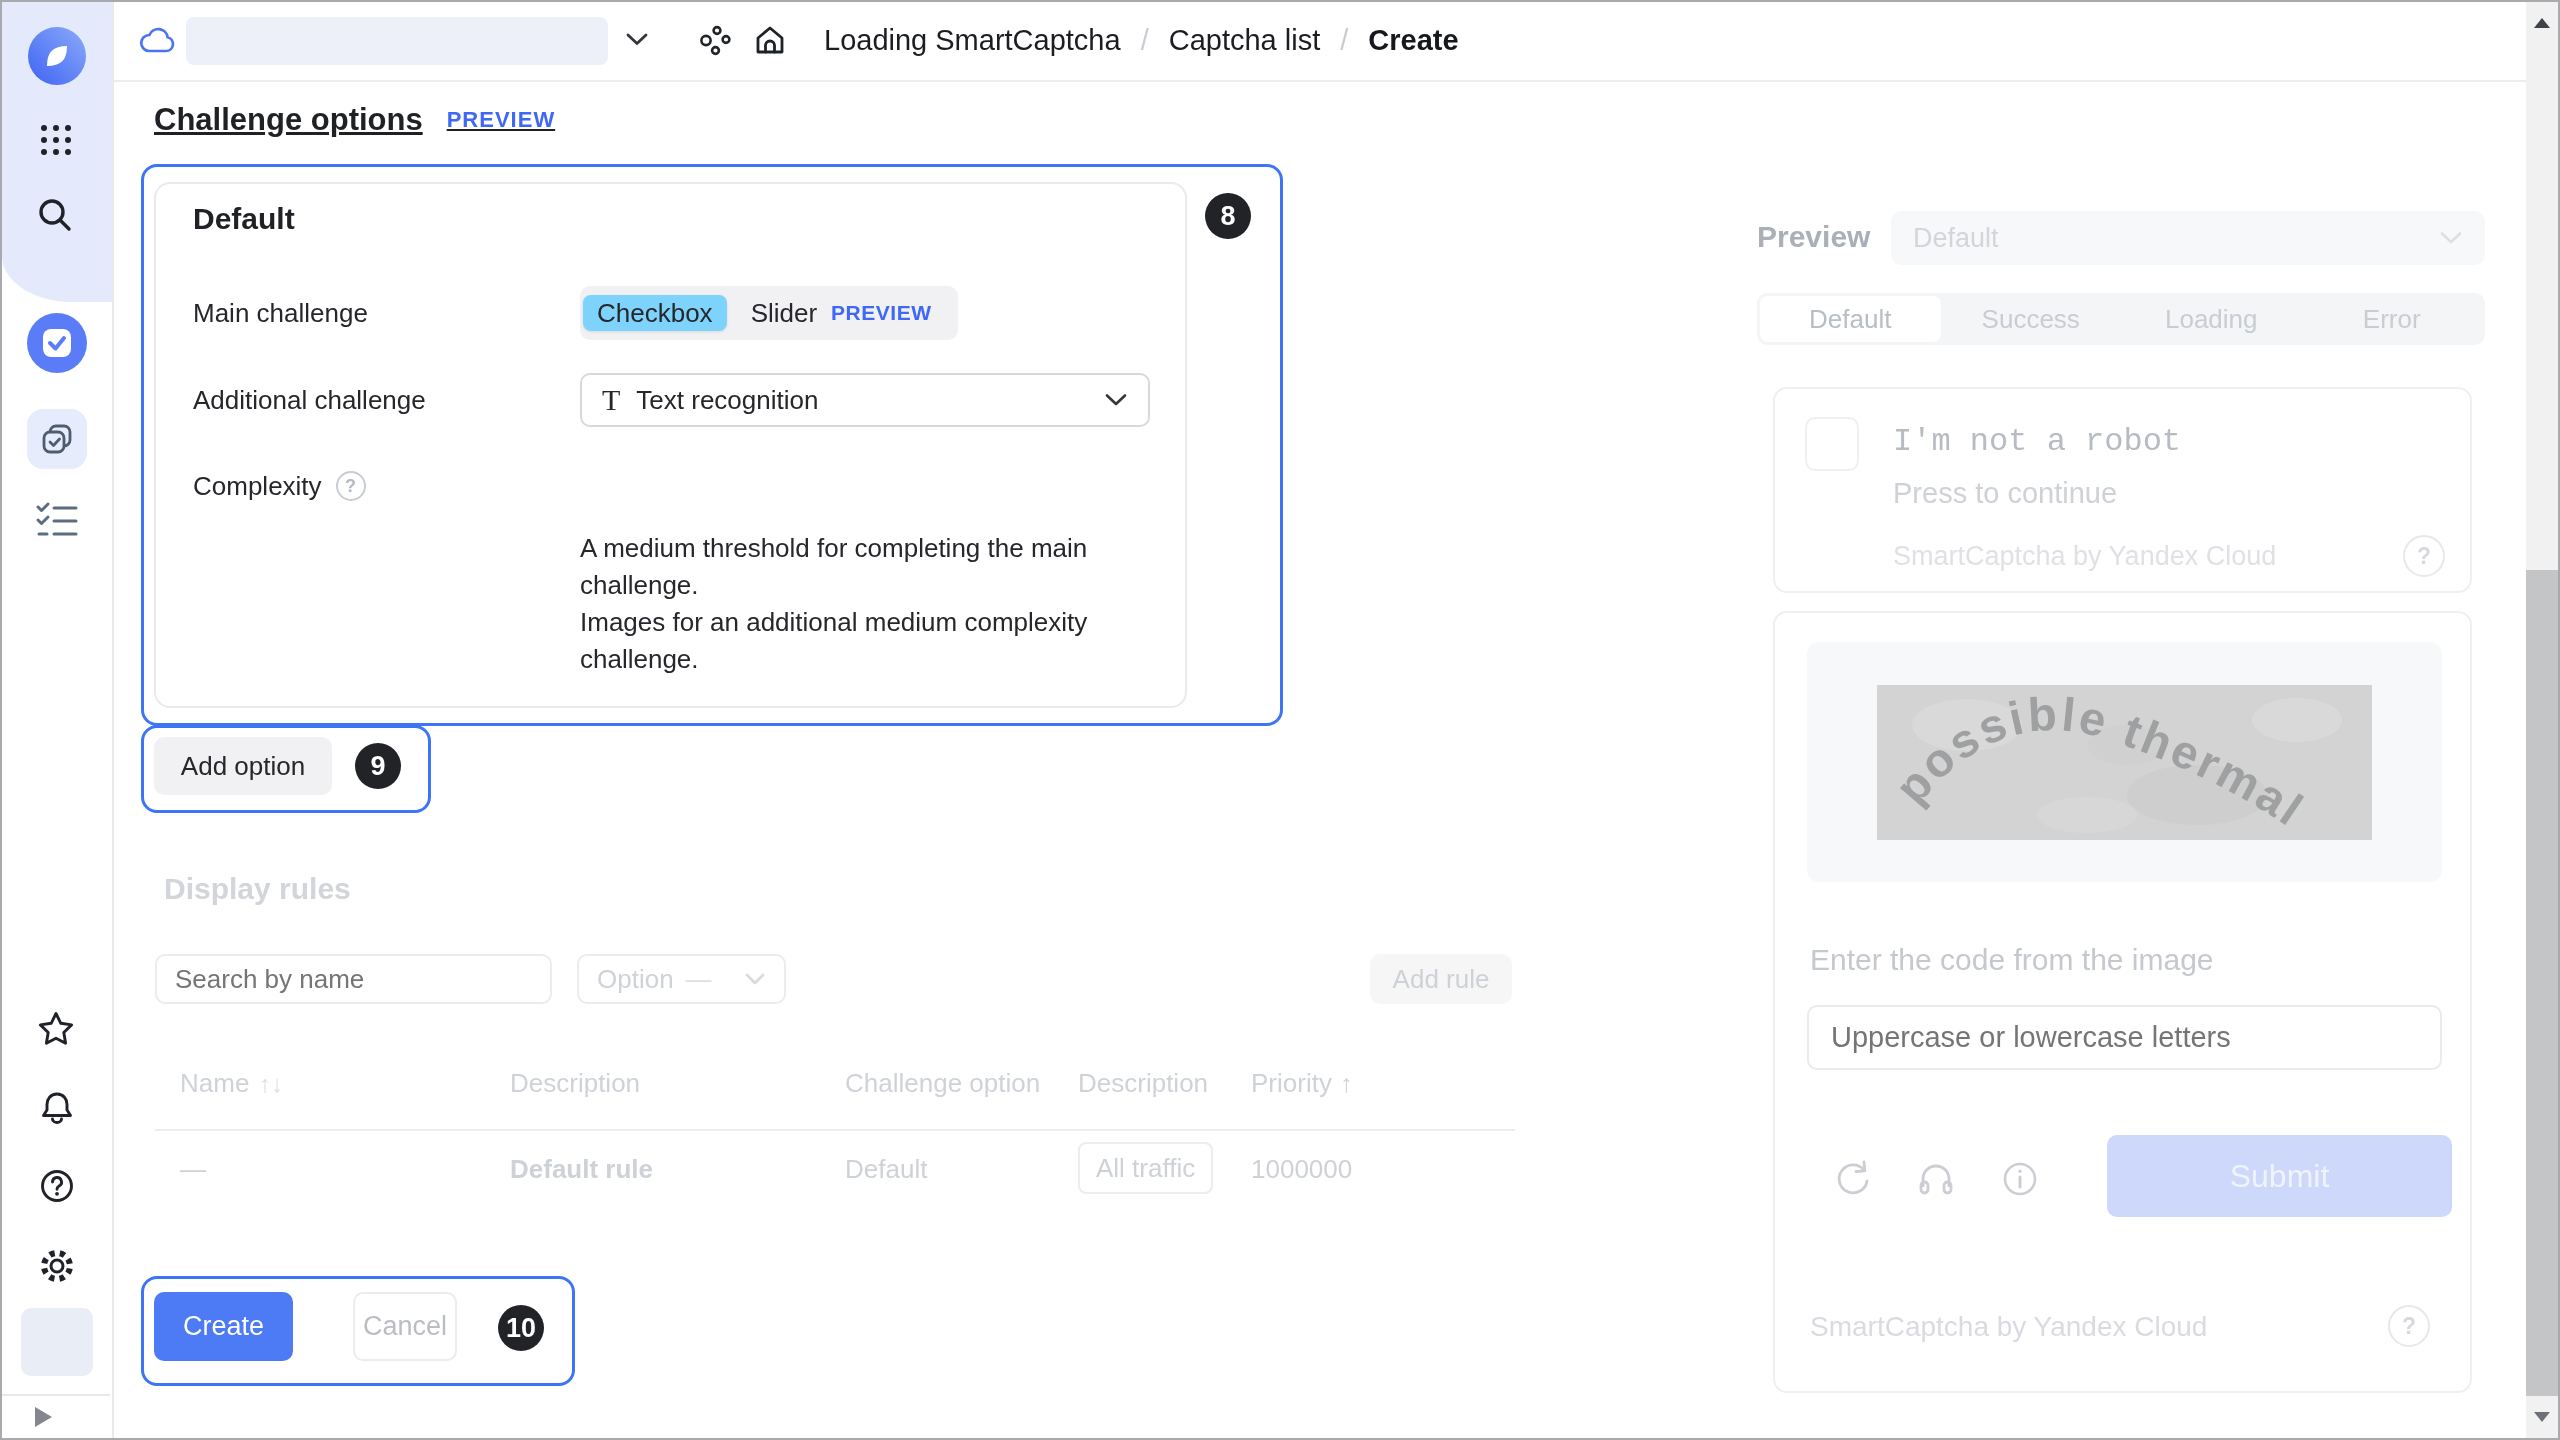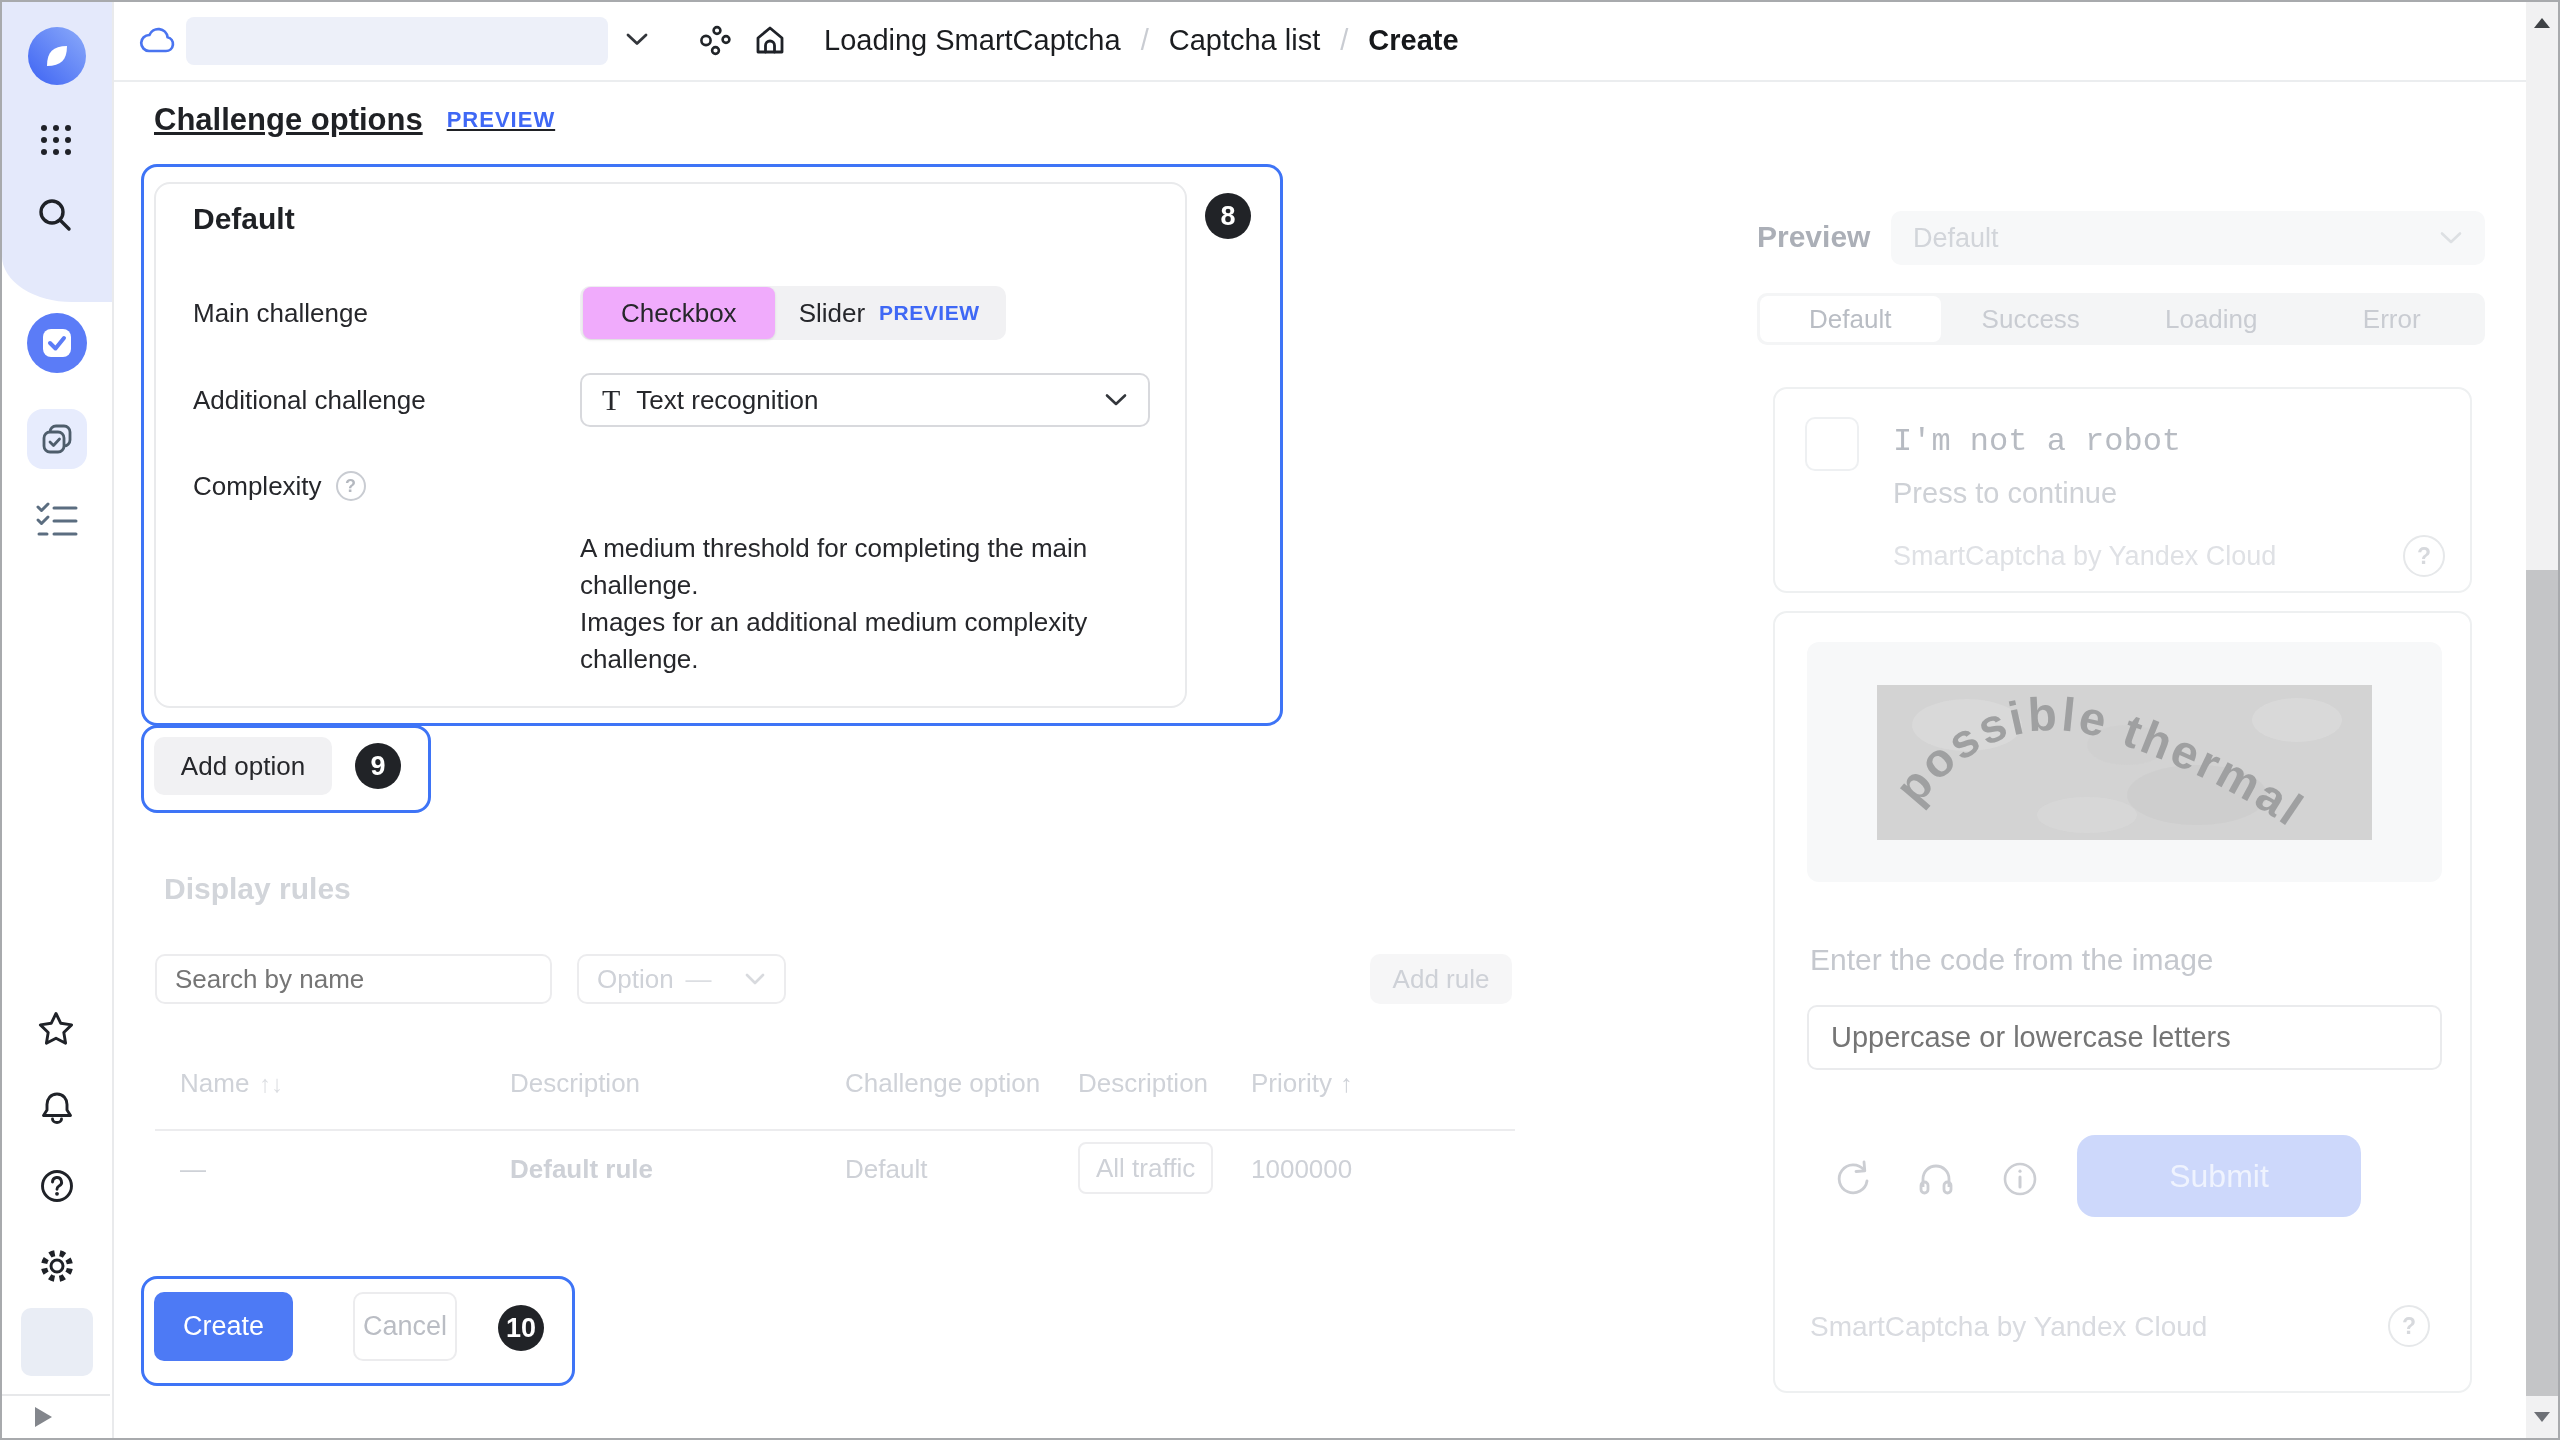--- a/index.html
+++ b/index.html
@@ -21,21 +21,21 @@
   .h-main{font-size:31px;font-weight:600;color:#1f2125;}
   .preview-tag{font-size:22px;font-weight:700;letter-spacing:1px;color:#3f68f5;}
   
   .hl{position:absolute;border:3px solid #3e74f6;border-radius:16px;background:#fff;}
   .badge{position:absolute;width:46px;height:46px;border-radius:50%;background:#212327;color:#fff;
          font-size:27px;font-weight:700;display:flex;align-items:center;justify-content:center;}
   
   .card{position:absolute;border:2px solid #e9eaec;border-radius:16px;background:#fff;}
   .fld-label{font-size:26px;color:#26272b;}
   .seg{display:flex;align-items:center;background:#f1f1f3;border-radius:10px;padding:3px;height:54px;box-sizing:border-box;}
-  .seg-on{background:#f0abfc;border-radius:8px;height:52px;display:flex;align-items:center;padding:0 38px;
+  .seg-on{background:#7dd3fc;border-radius:8px;height:36px;display:flex;align-items:center;padding:0 14px;
           box-shadow:0 1px 3px rgba(0,0,0,.10);font-size:26px;color:#26272b;}
   .seg-off{display:flex;align-items:center;padding:0 24px;font-size:26px;color:#26272b;gap:14px;}
   .seg-preview{font-size:21px;font-weight:700;letter-spacing:.5px;color:#3f68f5;}
   .select{display:flex;align-items:center;border:2px solid #d8d9dd;border-radius:10px;height:54px;
           box-sizing:border-box;padding:0 20px;font-size:26px;color:#26272b;background:#fff;}
   .select .chev{margin-left:auto;}
   .help-q{display:inline-flex;width:30px;height:30px;border:2px solid #c9ccd2;border-radius:50%;color:#b4b8bf;
           font-size:18px;font-weight:700;align-items:center;justify-content:center;box-sizing:border-box;}
   .desc{font-size:26px;line-height:37px;color:#26272b;}
   .btn-gray{display:flex;align-items:center;justify-content:center;background:#f1f1f3;border-radius:10px;
@@ -368,21 +368,21 @@
           <rect x="30" y="25" width="7" height="11" rx="3.5"></rect>
       </svg>
     </div>
     <div class="abs" style="left:223px;top:544px;">
       <svg width="44" height="44" viewBox="0 0 44 44" fill="none" stroke="#ccced3" stroke-width="2.6" stroke-linecap="round">
         <circle cx="22" cy="22" r="15"></circle>
           <line x1="22" y1="20" x2="22" y2="30" stroke-width="3"></line>
           <circle cx="22" cy="14.2" r="1.6" fill="#ccced3" stroke="none"></circle>
       </svg>
     </div>
-    <div class="abs flex" style="left:302px;top:522px;width:284px;height:82px;background:#cdd8fb;border-radius:18px;justify-content:center;font-size:32px;color:#eff3fe;">
+    <div class="abs flex" style="left:332px;top:522px;width:345px;height:82px;background:#cdd8fb;border-radius:10px;justify-content:center;font-size:32px;color:#eff3fe;">
       <span>Submit</span>
     </div>
     <div class="abs" style="left:35px;top:698px;font-size:28px;color:#d9dbe0;">SmartCaptcha by Yandex Cloud</div>
     <div class="q-dis abs" style="left:613px;top:692px;">?</div>
   </div>
 
   <div class="sbar">
     <div class="sbar-btn" style="top:0;">
       <svg width="18" height="12" viewBox="0 0 18 12">
           <path d="M9 1 L17 11 H1 Z" fill="#3f4246"></path>

